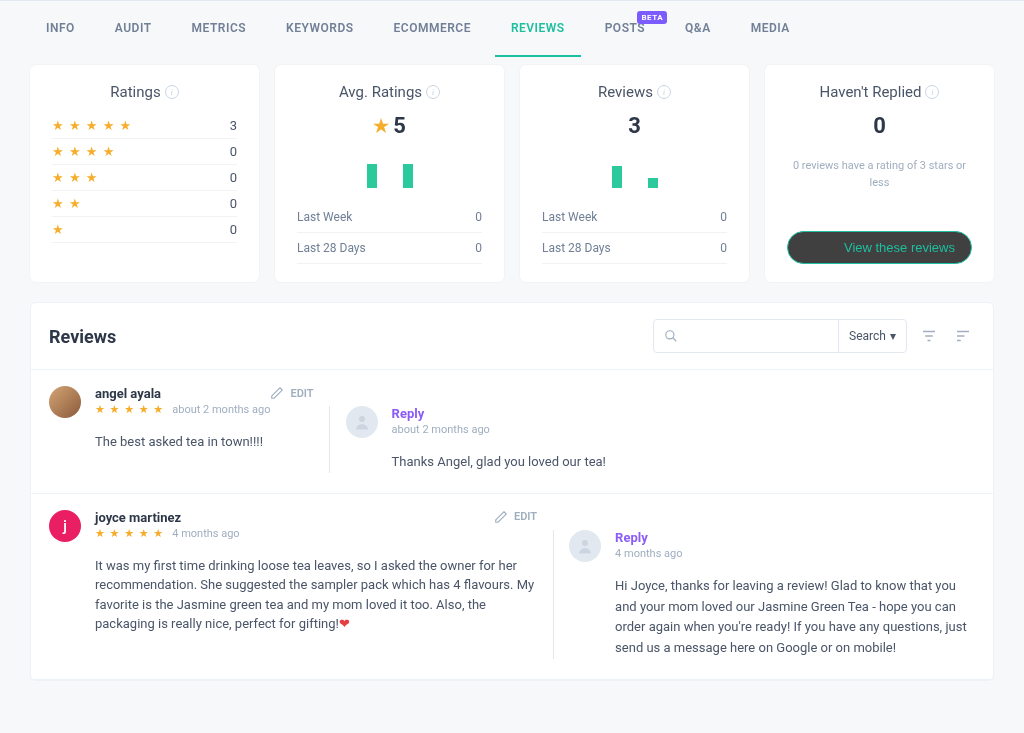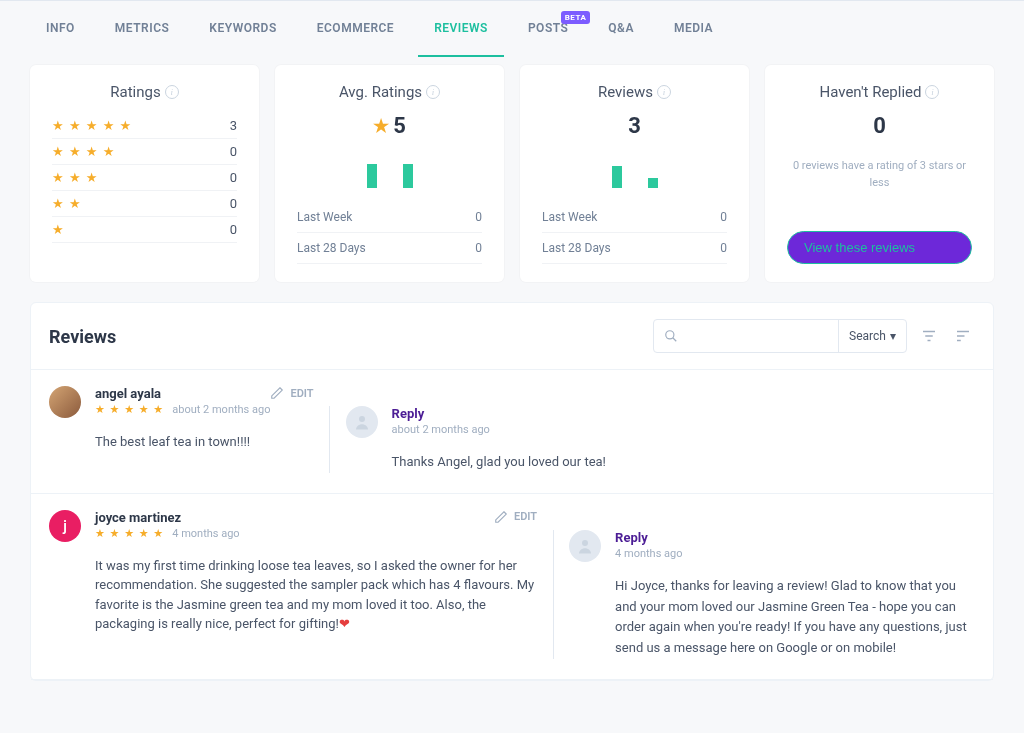--- a/index.html
+++ b/index.html
@@ -127,25 +127,25 @@
     text-align: center;
     font-size: 11px;
     color: #a0aec0;
     margin-top: 10px;
     line-height: 1.5;
   }
   .outline-btn {
     margin-top: auto;
     border: 1px solid #1dbf9f;
     color: #1dbf9f;
-    background: #6d28d9;
+    background: #404040;
     border-radius: 999px;
     padding: 8px 16px;
     font-size: 13px;
-    text-align: left;
+    text-align: right;
     cursor: pointer;
   }
   .reviews-panel {
     margin: 0 30px 20px 30px;
     background: #fff;
     border-radius: 6px;
     border: 1px solid #edf2f7;
   }
   .reviews-header {
     display: flex;
@@ -217,33 +217,34 @@
   .review-text { margin-top: 16px; font-size: 13px; color: #4a5568; line-height: 1.5; }
   .reply-block { display: flex; margin-top: 20px; }
   .thread-line {
     width: 32px; display:flex; justify-content:center;
   }
   .thread-line::before {
     content:""; width:1px; background:#e2e8f0; height:100%;
   }
   .reply-col { flex:1; display:flex; }
   .reply-content { margin-left: 14px; flex:1; }
-  .reply-label { font-weight: 700; font-size: 13px; color: #4c1d95; }
+  .reply-label { font-weight: 700; font-size: 13px; color: #8b5cf6; }
   .reply-ts { font-size: 11px; color: #a0aec0; margin-top: 2px; }
   .reply-text { margin-top: 16px; font-size: 13px; color: #4a5568; line-height: 1.6; }
   .heart { color: #e53e3e; }
   svg { display: block; }
 </style>
 </head>
 <body>
 
 <div class="page">
 
   <div class="tabs">
     <div class="tab">INFO</div>
+    <div class="tab">AUDIT</div>
     <div class="tab">METRICS</div>
     <div class="tab">KEYWORDS</div>
     <div class="tab">ECOMMERCE</div>
     <div class="tab active">REVIEWS</div>
     <div class="tab">
       <span>POSTS</span>
       <span class="badge">BETA</span>
     </div>
     <div class="tab">Q&amp;A</div>
     <div class="tab">MEDIA</div>
@@ -382,21 +383,21 @@
                 <span class="timestamp">about 2 months ago</span>
               </div>
             </div>
             <div class="edit">
               <svg width="14" height="14" viewBox="0 0 24 24" fill="none" stroke="currentColor" stroke-width="2">
                   <path d="M17 3l4 4L7 21H3v-4L17 3z"></path>
                 </svg>
               <span>EDIT</span>
             </div>
           </div>
-          <div class="review-text">The best leaf tea in town!!!!</div>
+          <div class="review-text">The best asked tea in town!!!!</div>
         </div>
       </div>
       <div class="reply-block">
         <div class="thread-line"></div>
         <div class="reply-col">
           <div class="avatar grey">
             <svg width="18" height="18" viewBox="0 0 24 24" fill="#cbd5e0">
                 <circle cx="12" cy="8" r="4"></circle>
                 <path d="M4 22c0-4 4-7 8-7s8 3 8 7"></path>
               </svg>

